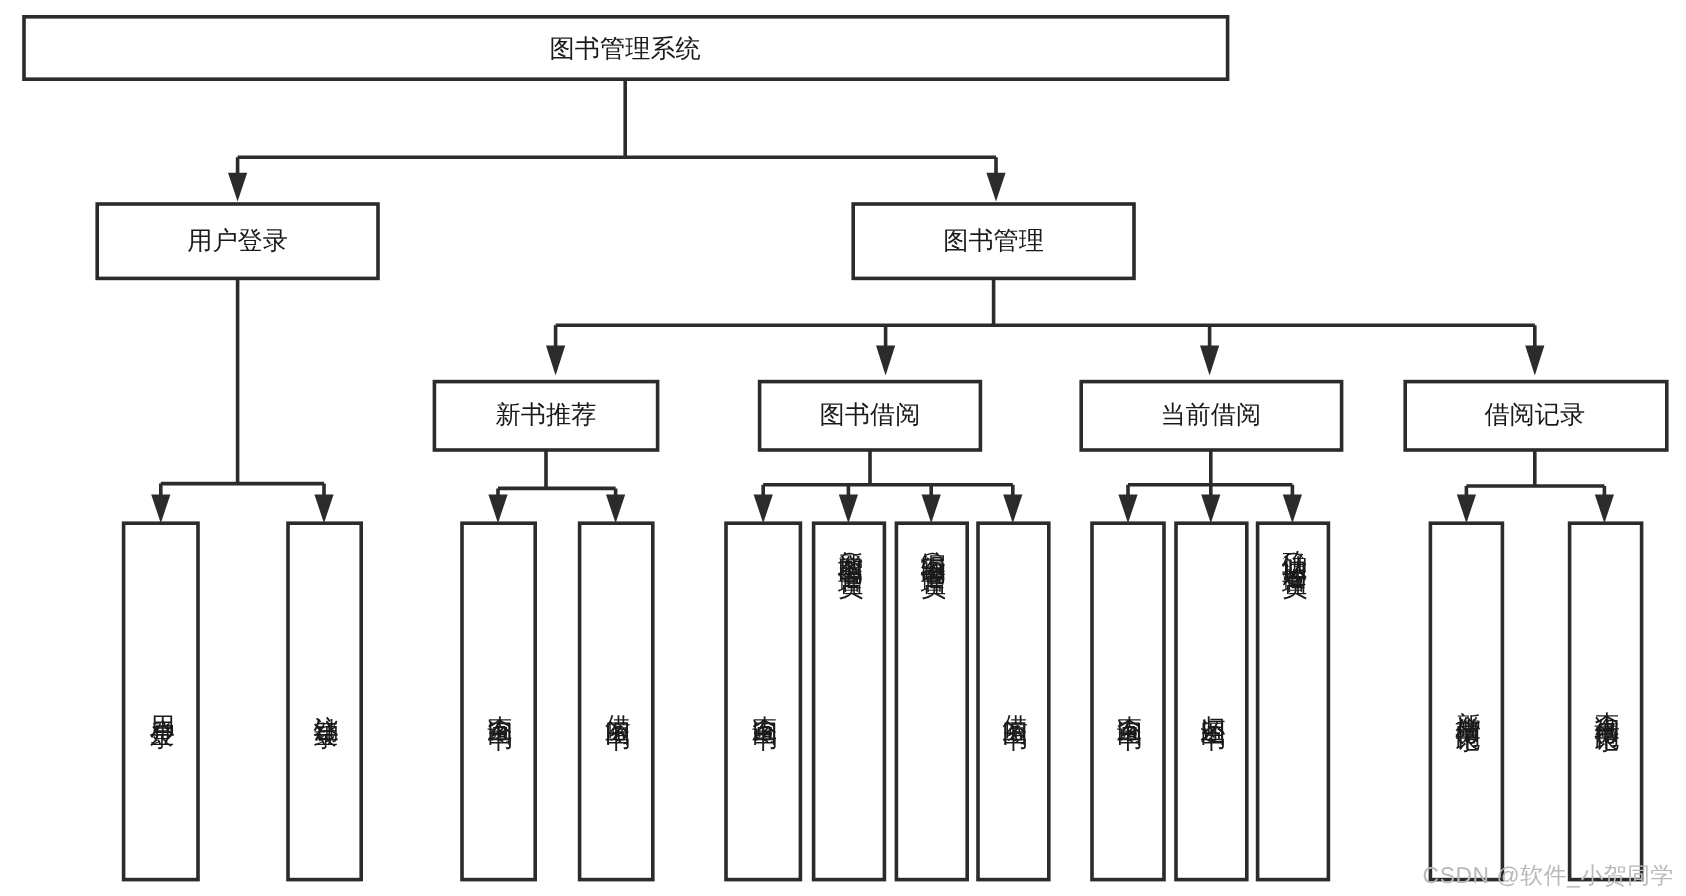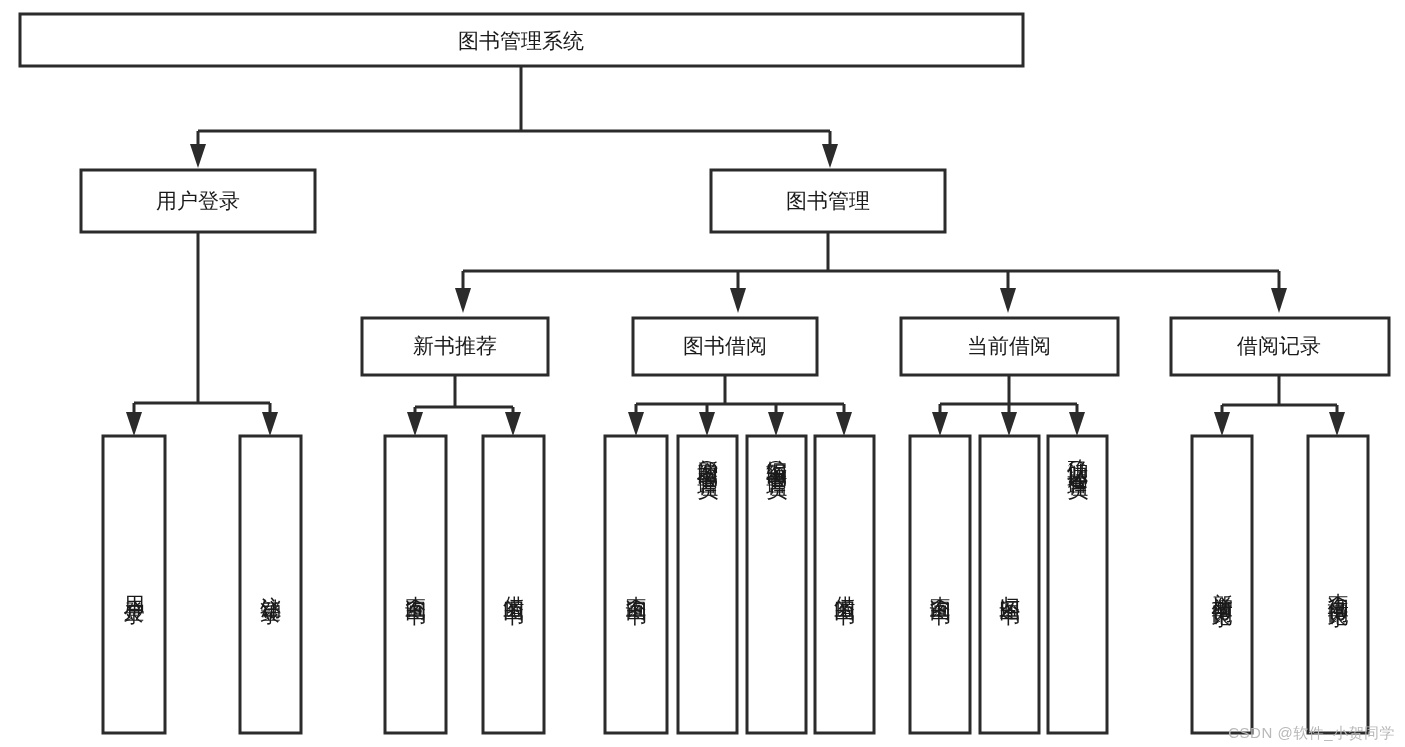--- a/index.html
+++ b/index.html
@@ -64,21 +64,21 @@
     letter-spacing: 3px;
     color: #1a1a1a;
     white-space: nowrap;
     text-align: center;
   }
   .watermark {
     position: absolute;
     right: 10px;
     bottom: 4px;
     font-family: "Liberation Sans", "DejaVu Sans", sans-serif;
-    font-size: 15px;
+    font-size: 19px;
     color: #b9b9b9;
     letter-spacing: 0.5px;
     white-space: nowrap;
   }
 </style>
 </head>
 <body>
 
 <div id="diagram-root">
 

